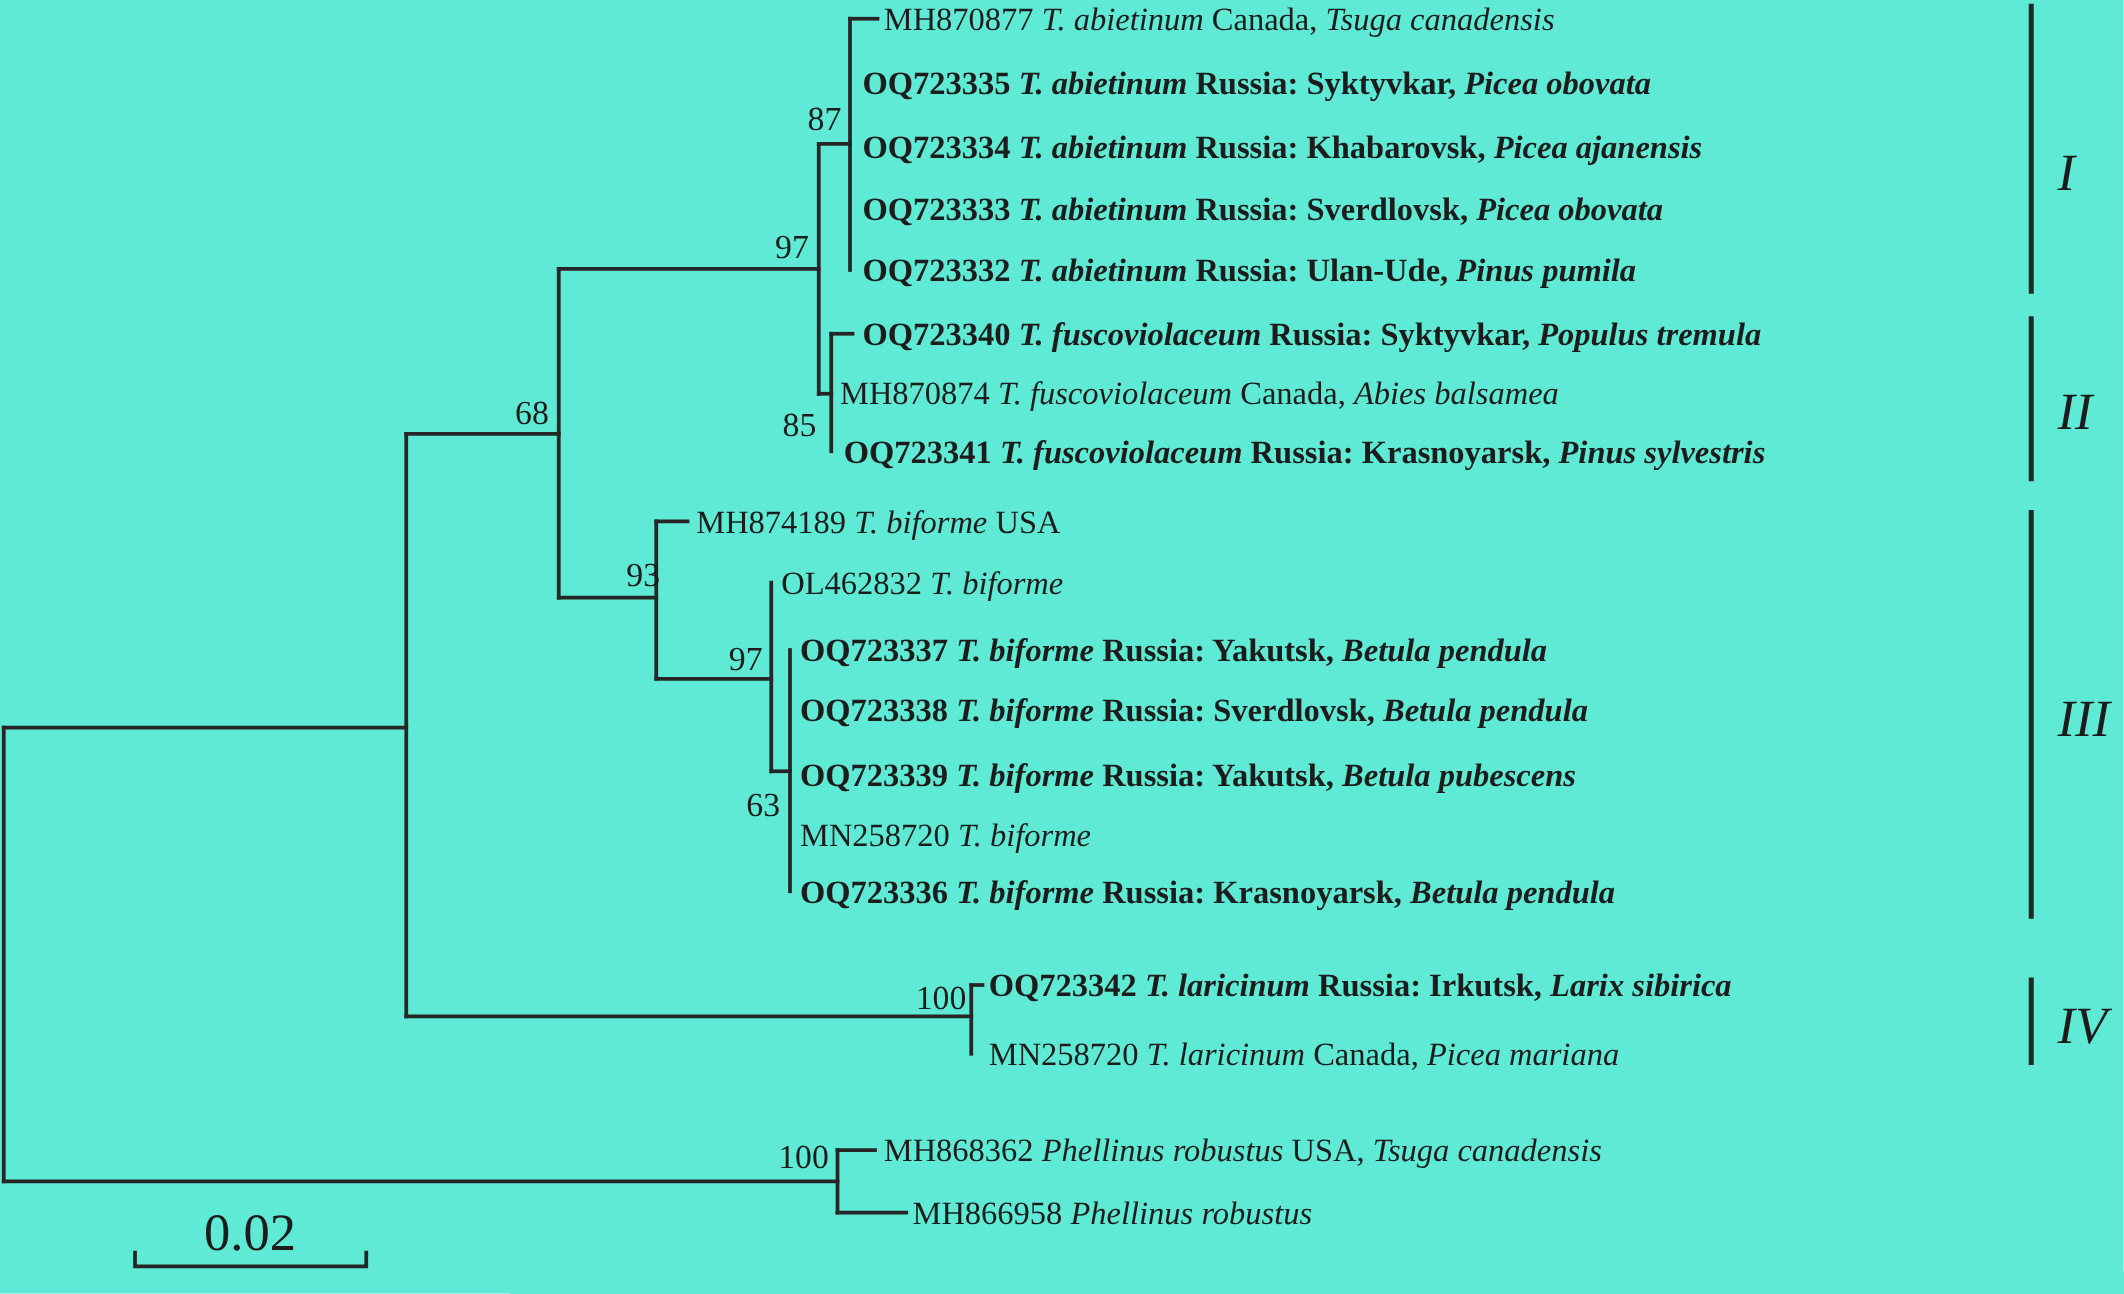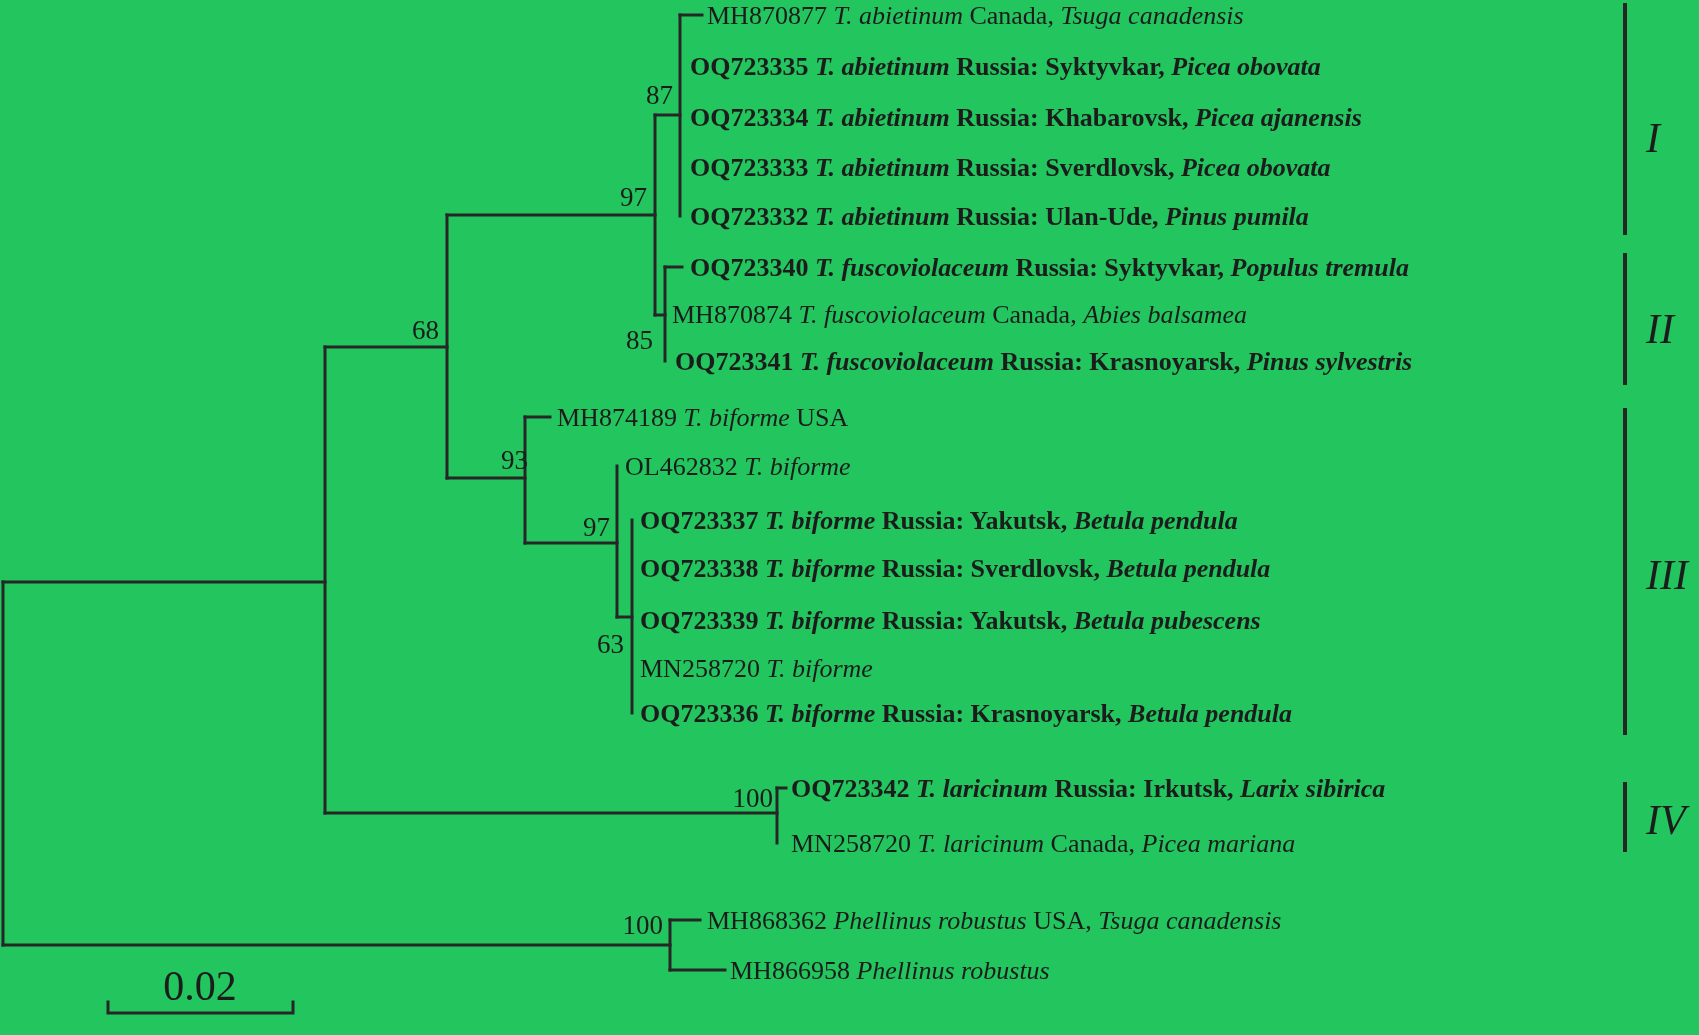--- a/index.html
+++ b/index.html
@@ -1,16 +1,16 @@
 <!DOCTYPE html>
 <html><head>
 <meta charset="utf-8">
 <style>
   html,body{margin:0;padding:0;background:#ffffff;}
-  .stage{position:relative;width:1699px;height:1035px;background:#22c55e;overflow:hidden;}
+  .stage{position:relative;width:1699px;height:1035px;background:#5eead4;overflow:hidden;}
   svg{display:block;}
   svg text{font-family:"Liberation Serif","DejaVu Serif",serif;fill:#1c1c1c;}
   .taxon{font-size:26px;}
   .taxon.bold{font-weight:bold;}
   .it{font-style:italic;}
   .boot{font-size:27px;}
   .clade-label{font-size:42px;font-style:italic;}
   .scale-label{font-size:42px;}
   .branch{stroke:#262626;stroke-width:3;stroke-linecap:square;}
   .clade-bar{stroke:#262626;stroke-width:4;stroke-linecap:butt;}

